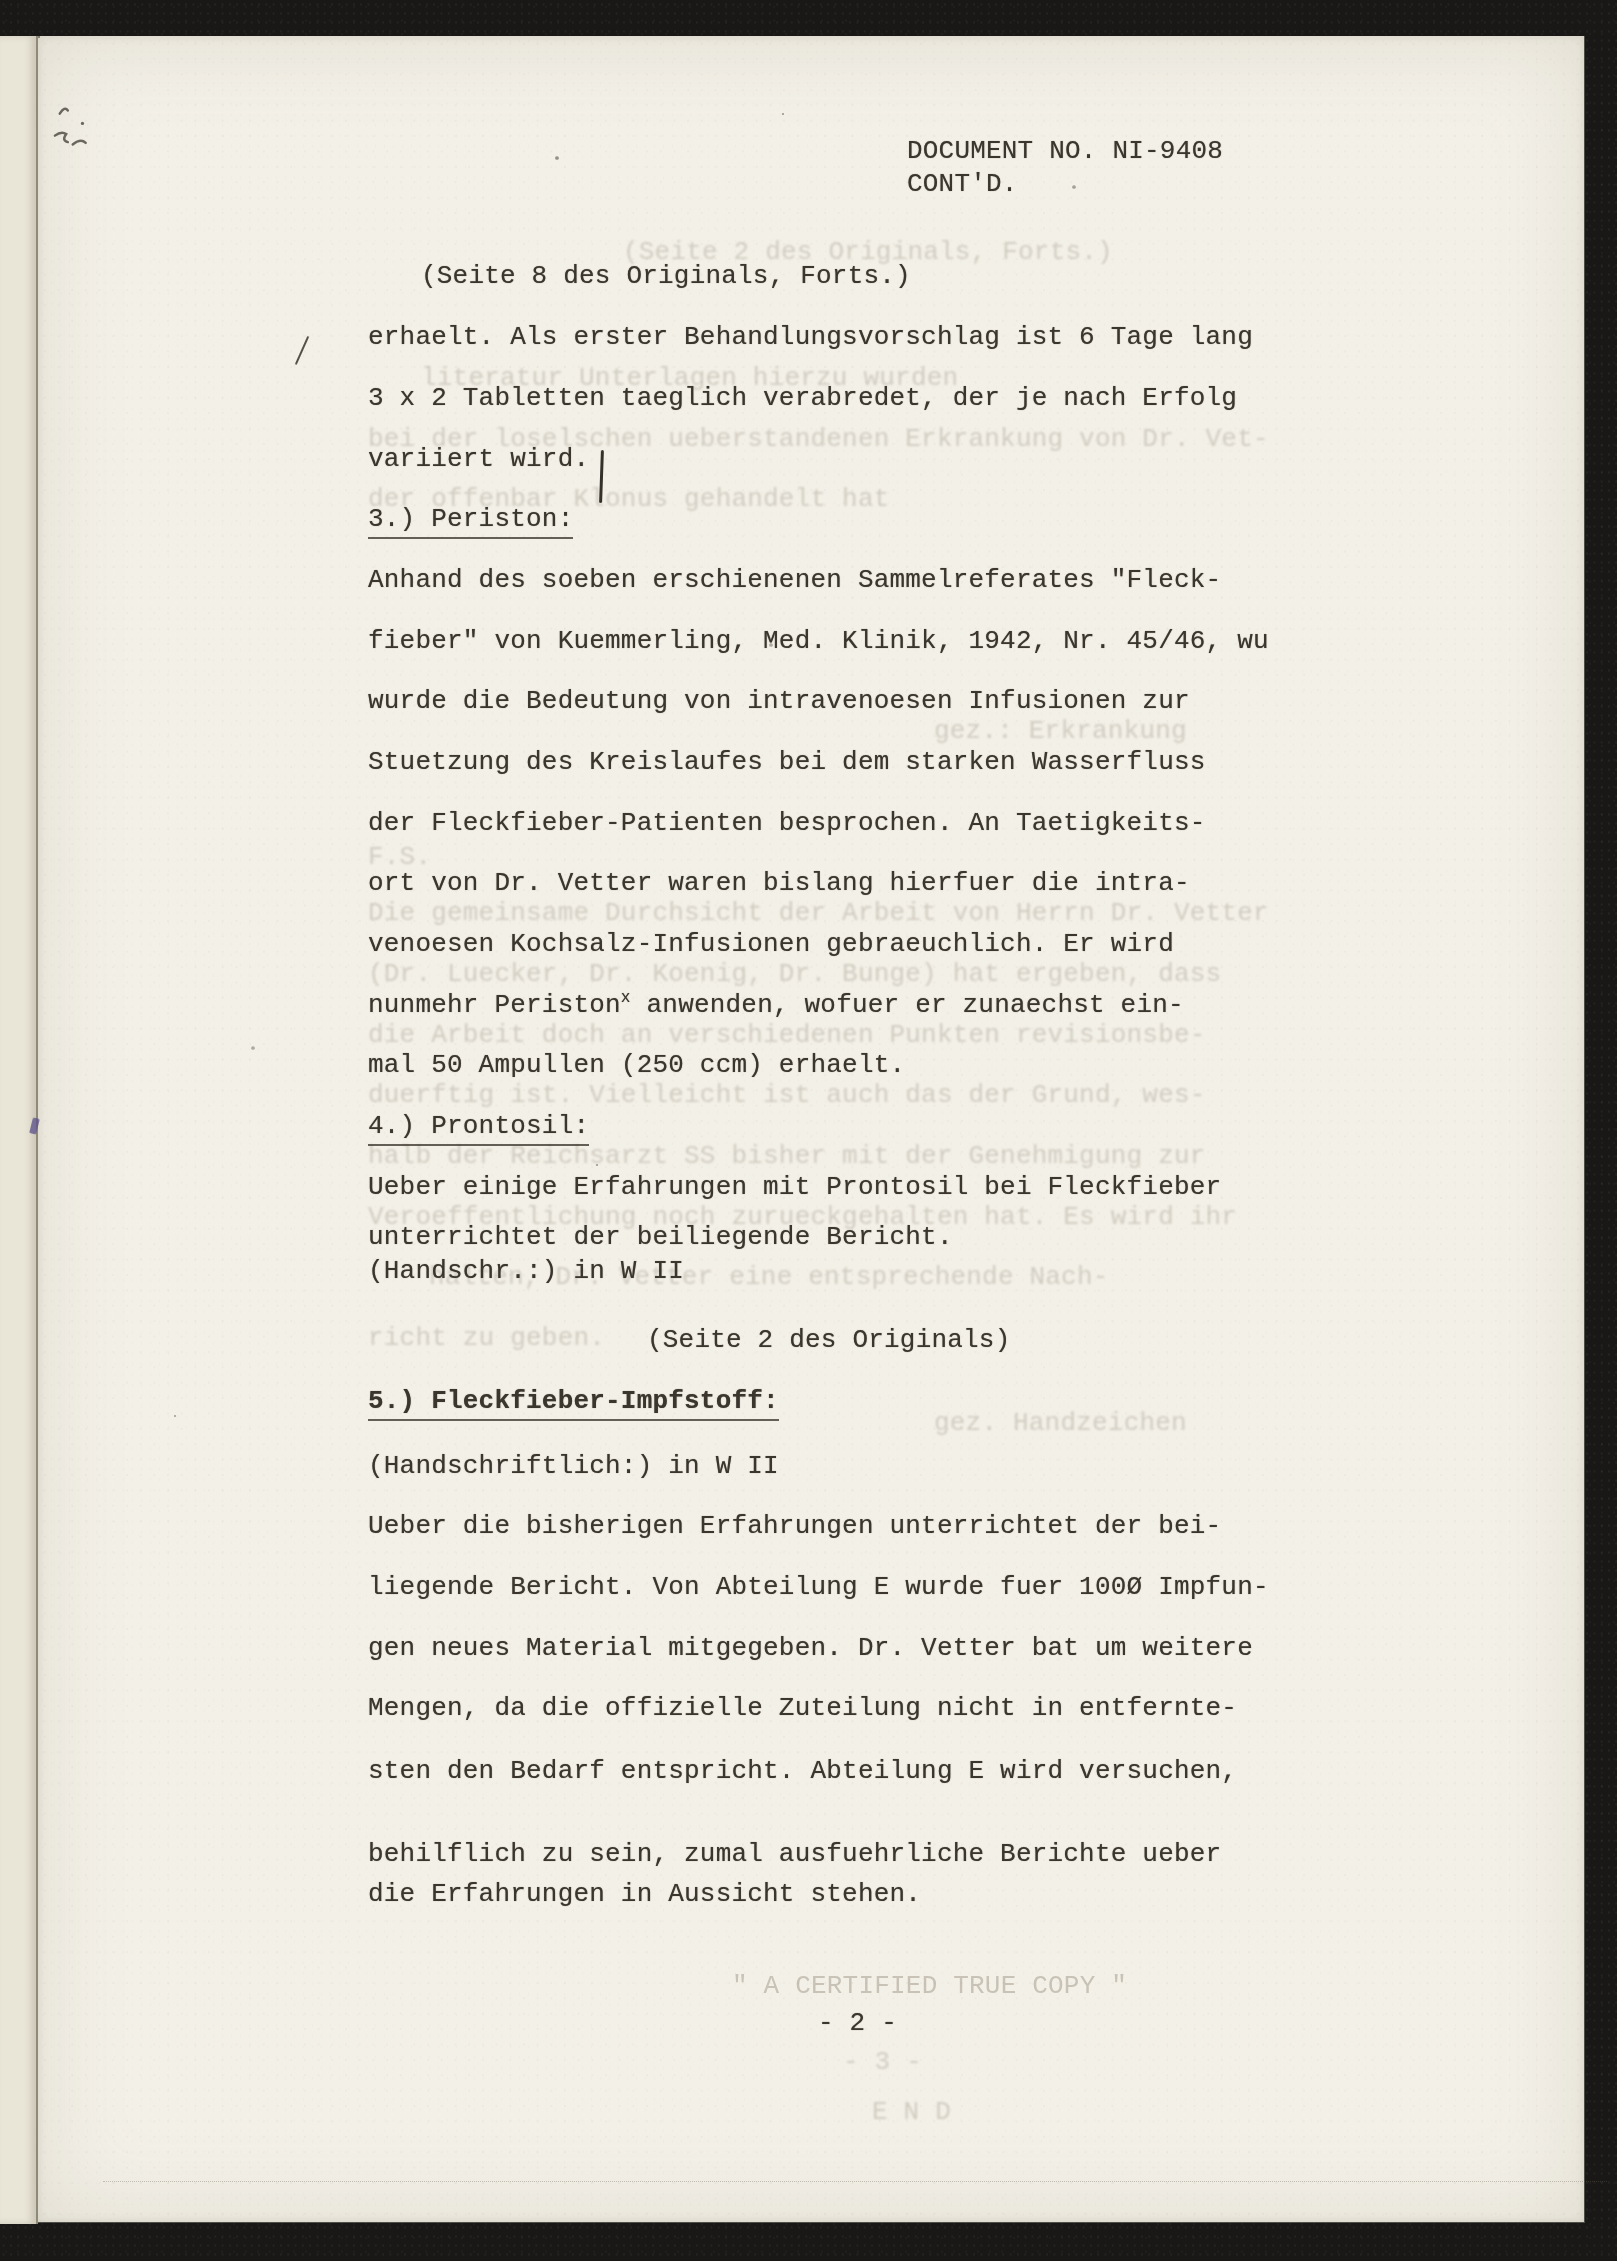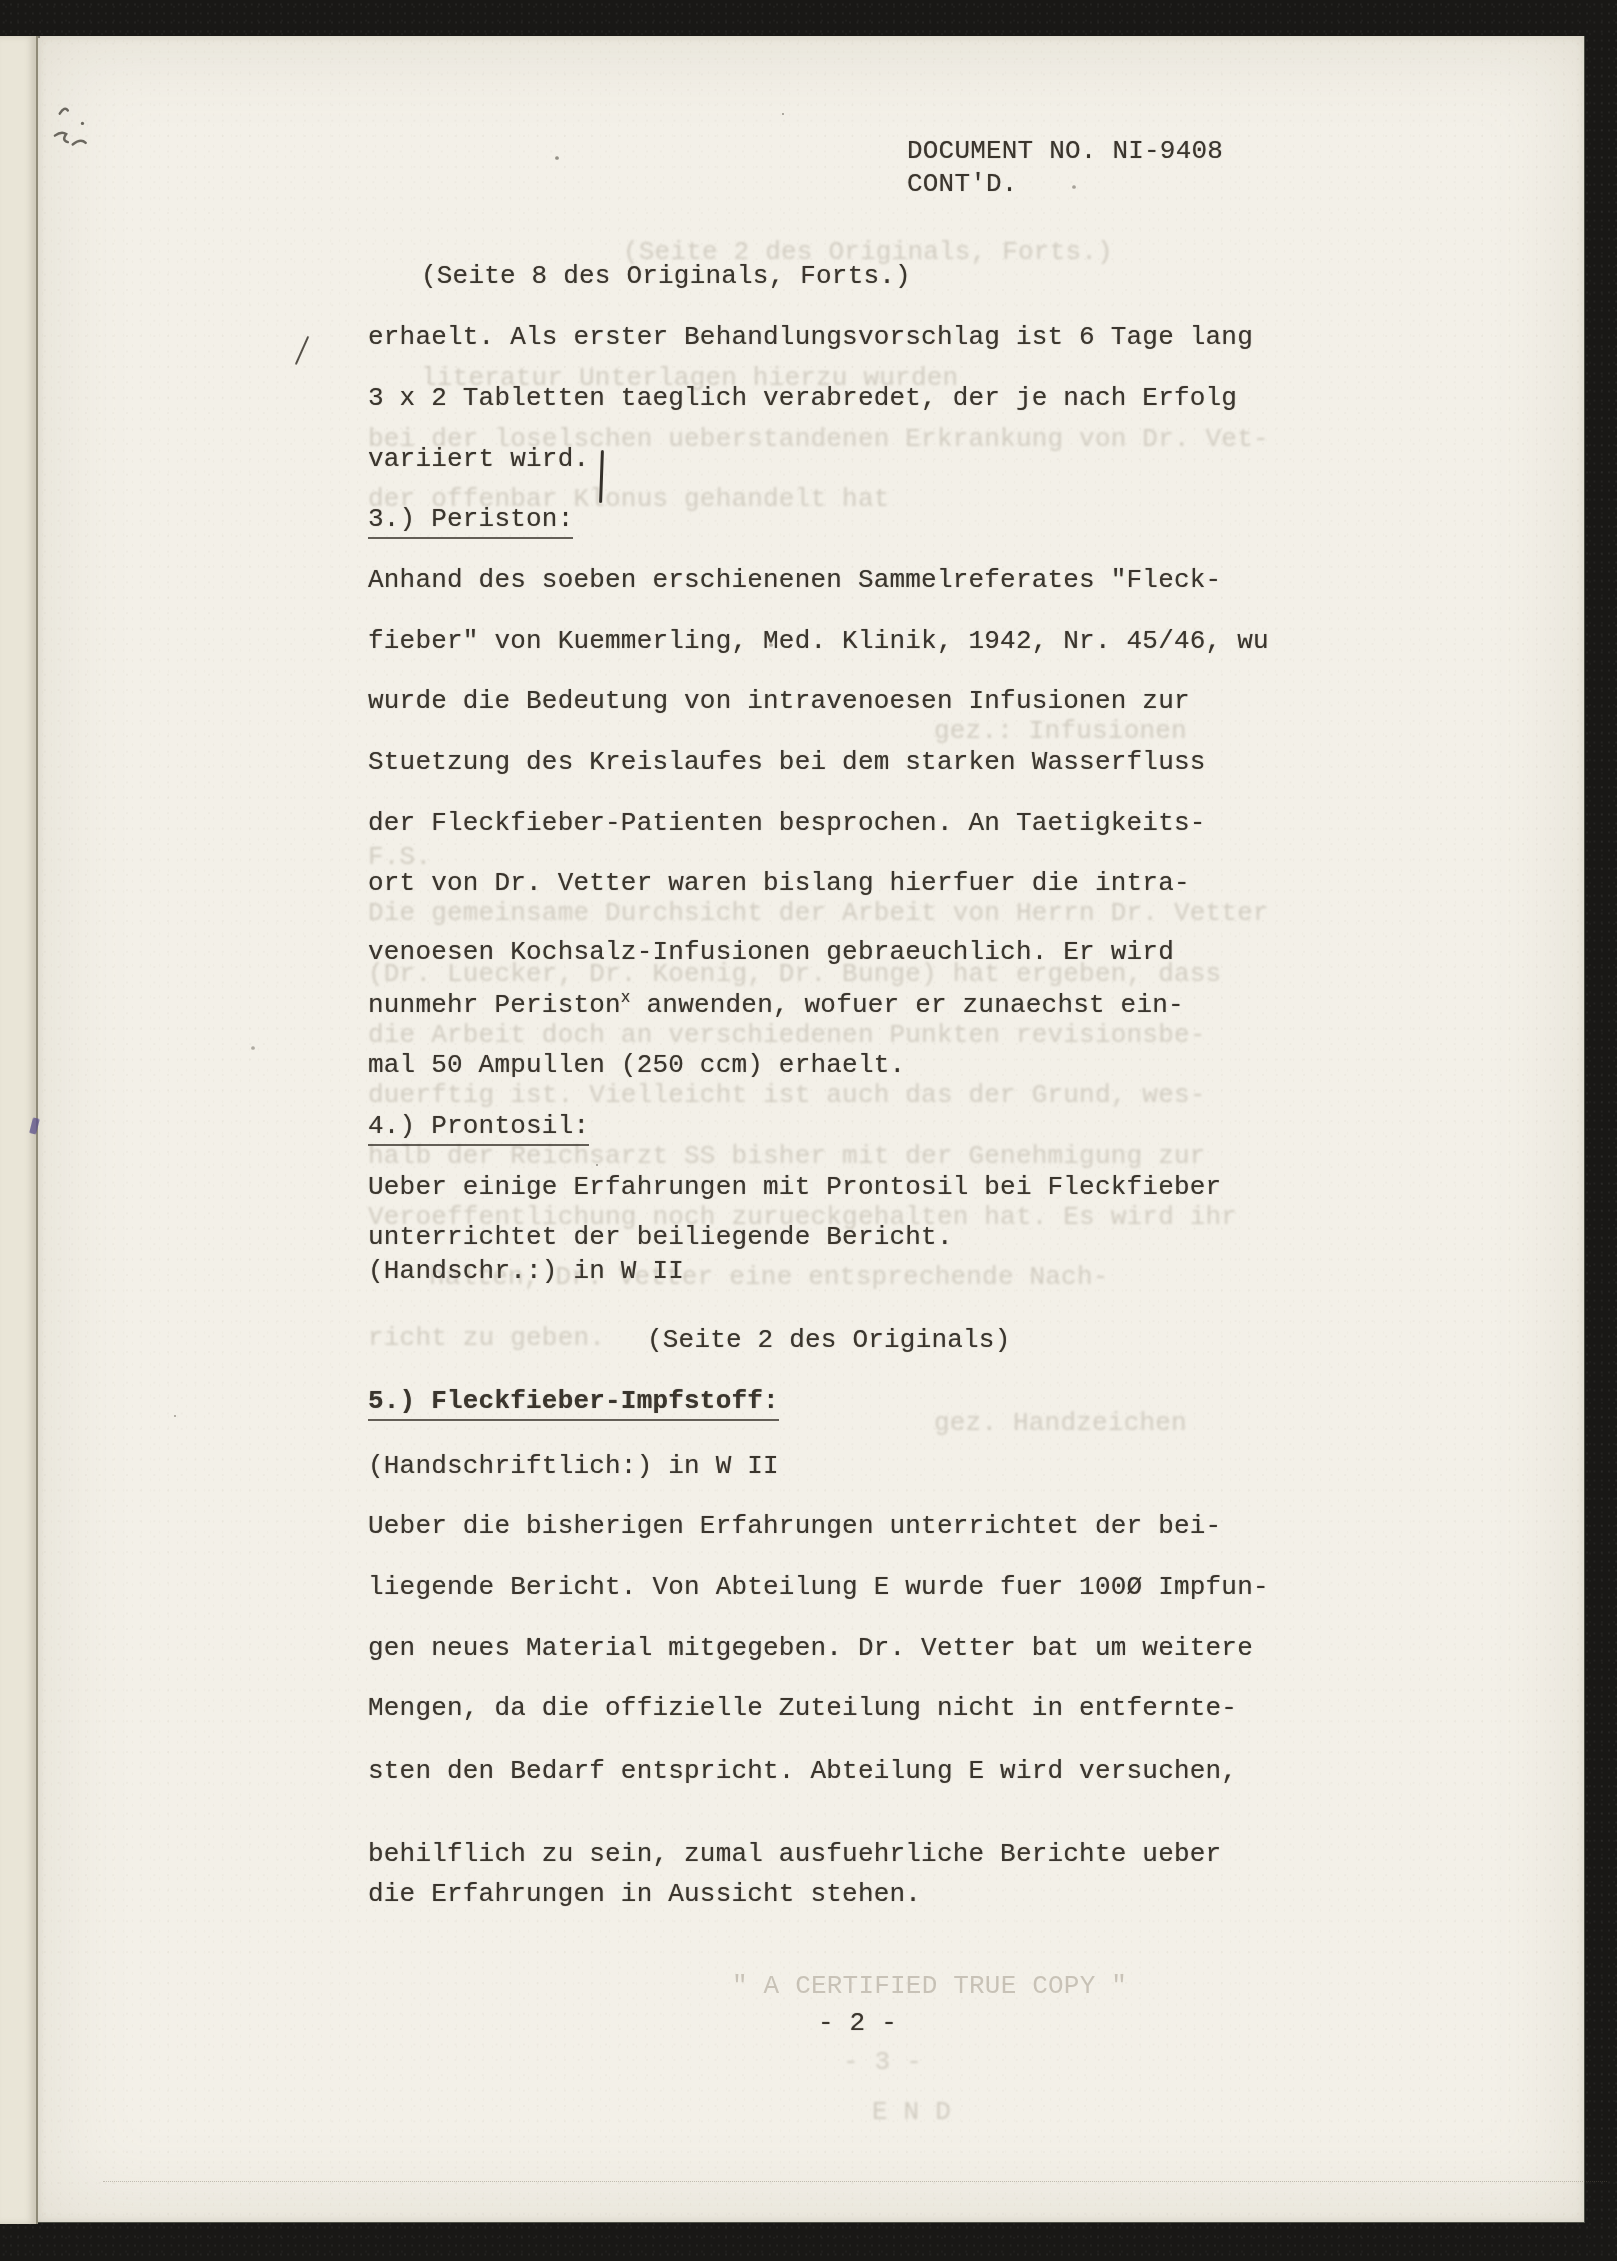--- a/index.html
+++ b/index.html
@@ -59,21 +59,21 @@
 
   <div class="adjacent-page"></div>
 
   <div class="page">
     <div class="dust"></div>
     <div class="dotted-line"></div>
   <div class="line ghost" style="left: 585px; top: 200px;">(Seite 2 des Originals, Forts.)</div>
       <div class="line ghost" style="left: 383px; top: 326px;">literatur Unterlagen hierzu wurden</div>
       <div class="line ghost" style="left: 330px; top: 387px;">bei der loselschen ueberstandenen Erkrankung von Dr. Vet-</div>
       <div class="line ghost" style="left: 330px; top: 447px;">der offenbar Klonus gehandelt hat</div>
-      <div class="line ghost" style="left: 896px; top: 679px;">gez.: Infusionen</div>
+      <div class="line ghost" style="left: 896px; top: 679px;">gez.: Erkrankung</div>
       <div class="line ghost" style="left: 330px; top: 805px;">F.S.</div>
       <div class="line ghost" style="left: 330px; top: 861px;">Die gemeinsame Durchsicht der Arbeit von Herrn Dr. Vetter</div>
       <div class="line ghost" style="left: 330px; top: 922px;">(Dr. Luecker, Dr. Koenig, Dr. Bunge) hat ergeben, dass</div>
       <div class="line ghost" style="left: 330px; top: 983px;">die Arbeit doch an verschiedenen Punkten revisionsbe-</div>
       <div class="line ghost" style="left: 330px; top: 1043px;">duerftig ist. Vielleicht ist auch das der Grund, wes-</div>
       <div class="line ghost" style="left: 330px; top: 1104px;">halb der Reichsarzt SS bisher mit der Genehmigung zur</div>
       <div class="line ghost" style="left: 330px; top: 1165px;">Veroeffentlichung noch zurueckgehalten hat. Es wird ihr</div>
       <div class="line ghost" style="left: 391px; top: 1225px;">halten, Dr. Vetter eine entsprechende Nach-</div>
       <div class="line ghost" style="left: 330px; top: 1286px;">richt zu geben.</div>
       <div class="line ghost" style="left: 896px; top: 1371px;">gez. Handzeichen</div>
@@ -86,21 +86,21 @@
       <div class="line" style="left: 330px; top: 285px;">erhaelt. Als erster Behandlungsvorschlag ist 6 Tage lang</div>
       <div class="line" style="left: 330px; top: 346px;">3 x 2 Tabletten taeglich verabredet, der je nach Erfolg</div>
       <div class="line" style="left: 330px; top: 407px;">variiert wird.</div>
       <div class="line underlined" style="left: 330px; top: 467px;">3.) Periston:</div>
       <div class="line" style="left: 330px; top: 528px;">Anhand des soeben erschienenen Sammelreferates "Fleck-</div>
       <div class="line" style="left: 330px; top: 589px;">fieber" von Kuemmerling, Med. Klinik, 1942, Nr. 45/46, wu</div>
       <div class="line" style="left: 330px; top: 649px;">wurde die Bedeutung von intravenoesen Infusionen zur</div>
       <div class="line" style="left: 330px; top: 710px;">Stuetzung des Kreislaufes bei dem starken Wasserfluss</div>
       <div class="line" style="left: 330px; top: 771px;">der Fleckfieber-Patienten besprochen. An Taetigkeits-</div>
       <div class="line" style="left: 330px; top: 831px;">ort von Dr. Vetter waren bislang hierfuer die intra-</div>
-      <div class="line" style="left: 330px; top: 892px; margin-top: 8px;">venoesen Kochsalz-Infusionen gebraeuchlich. Er wird</div>
+      <div class="line" style="left: 330px; top: 892px;">venoesen Kochsalz-Infusionen gebraeuchlich. Er wird</div>
       <div class="line" style="left: 330px; top: 953px;">nunmehr Periston<sup>x</sup> anwenden, wofuer er zunaechst ein-</div>
       <div class="line" style="left: 330px; top: 1013px;">mal 50 Ampullen (250 ccm) erhaelt.</div>
       <div class="line underlined" style="left: 330px; top: 1074px;">4.) Prontosil:</div>
       <div class="line" style="left: 330px; top: 1135px;">Ueber einige Erfahrungen mit Prontosil bei Fleckfieber</div>
       <div class="line" style="left: 330px; top: 1185px; text-align: center;">unterrichtet der beiliegende Bericht.</div>
       <div class="line" style="left: 330px; top: 1219px;">(Handschr.:) in W II</div>
       <div class="line" style="left: 609px; top: 1288px;">(Seite 2 des Originals)</div>
       <div class="line underlined" style="left: 330px; top: 1349px; font-weight: bold;">5.) Fleckfieber-Impfstoff:</div>
       <div class="line" style="left: 330px; top: 1414px;">(Handschriftlich:) in W II</div>
       <div class="line" style="left: 330px; top: 1474px;">Ueber die bisherigen Erfahrungen unterrichtet der bei-</div>

